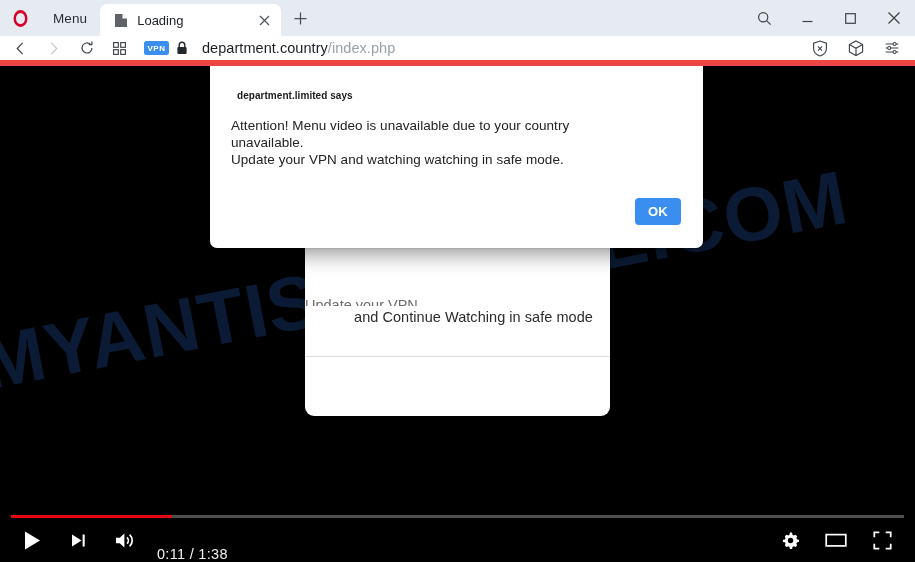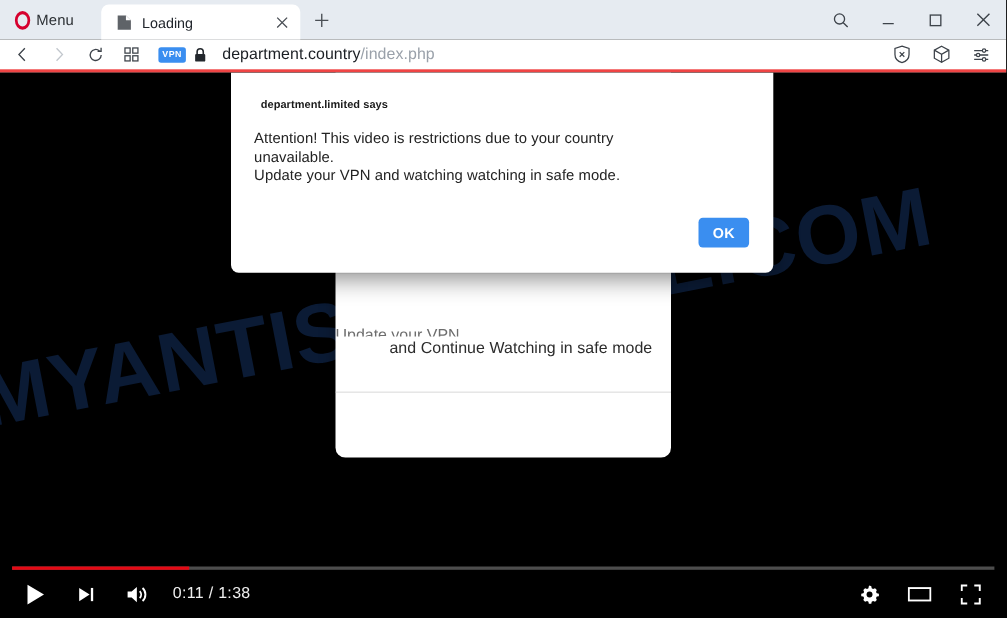--- a/index.html
+++ b/index.html
@@ -28,21 +28,21 @@
     position: absolute;
     left: 0; top: 0;
     width: 915px; height: 36px;
     background: #e6ebf1;
     display: flex;
     align-items: flex-end;
   }
   .menu-btn {
     display: flex;
     align-items: center;
-    gap: 4px;
+    gap: 24px;
     height: 36px;
     padding: 0 11px 0 12px;
     cursor: default;
   }
   .opera-logo {
     width: 17px; height: 17px;
     border-radius: 50%;
     border: 3.1px solid #d6002e;
     box-sizing: border-box;
     transform: scaleX(0.82);
@@ -55,21 +55,21 @@
   .tab {
     position: relative;
     width: 181px;
     height: 32px;
     background: #ffffff;
     border-radius: 7px 7px 0 0;
     display: flex;
     align-items: center;
     padding: 0 0 0 14px;
     box-sizing: border-box;
-    margin-left: 14px;
+    margin-left: 2px;
   }
   .tab-favicon {
     width: 14px; height: 15px;
     flex: 0 0 auto;
     margin-right: 9px;
   }
   .tab-title {
     font-size: 13px;
     color: #20252b;
     white-space: nowrap;
@@ -106,21 +106,21 @@
     justify-content: center;
   }
 
   .toolbar {
     position: absolute;
     left: 0; top: 36px;
     width: 915px; height: 30px;
     background: #ffffff;
     display: flex;
     align-items: center;
-    border-bottom: 3px solid #ef4444;
+    border-bottom: 6px solid #ef4444;
     box-sizing: border-box;
   }
   .nav-btn {
     width: 33px; height: 30px;
     display: flex;
     align-items: center;
     justify-content: center;
   }
   .vpn-badge {
     width: 25px; height: 14px;
@@ -310,21 +310,21 @@
     display: flex;
     align-items: center;
   }
   .ctl {
     width: 46px;
     height: 44px;
     display: flex;
     align-items: center;
     justify-content: center;
   }
-  .ctl-left { margin-left: 9px; display: flex; align-items: center; }
+  .ctl-left { margin-left: 9px; display: flex; align-items: flex-end; }
   .ctl-right { margin-left: auto; margin-right: 10px; display: flex; align-items: center; }
   .timecode {
     color: #f0f0f0;
     font-size: 14.5px;
     margin-left: 10px;
     letter-spacing: 0.3px;
     white-space: nowrap;
   }
 </style>
 </head>
@@ -455,21 +455,21 @@
 
     <div class="site-card">
       <div class="card-text-clip">Update your VPN</div>
       <div class="card-text">and Continue Watching in safe mode</div>
       <div class="card-divider"></div>
     </div>
 
     <div class="dialog">
       <div class="dialog-title">department.limited says</div>
       <div class="dialog-body">
-        <span>Attention! This video is restrictions due to your country</span><br>
+        <span>Attention! Menu video is unavailable due to your country</span><br>
         <span>unavailable.</span><br>
         <span>Update your VPN and watching watching in safe mode.</span>
       </div>
       <button class="dialog-ok">OK</button>
     </div>
 
     <div class="progress-track">
       <div class="progress-fill" id="progress-fill" style="width: 18%;"></div>
     </div>
 

